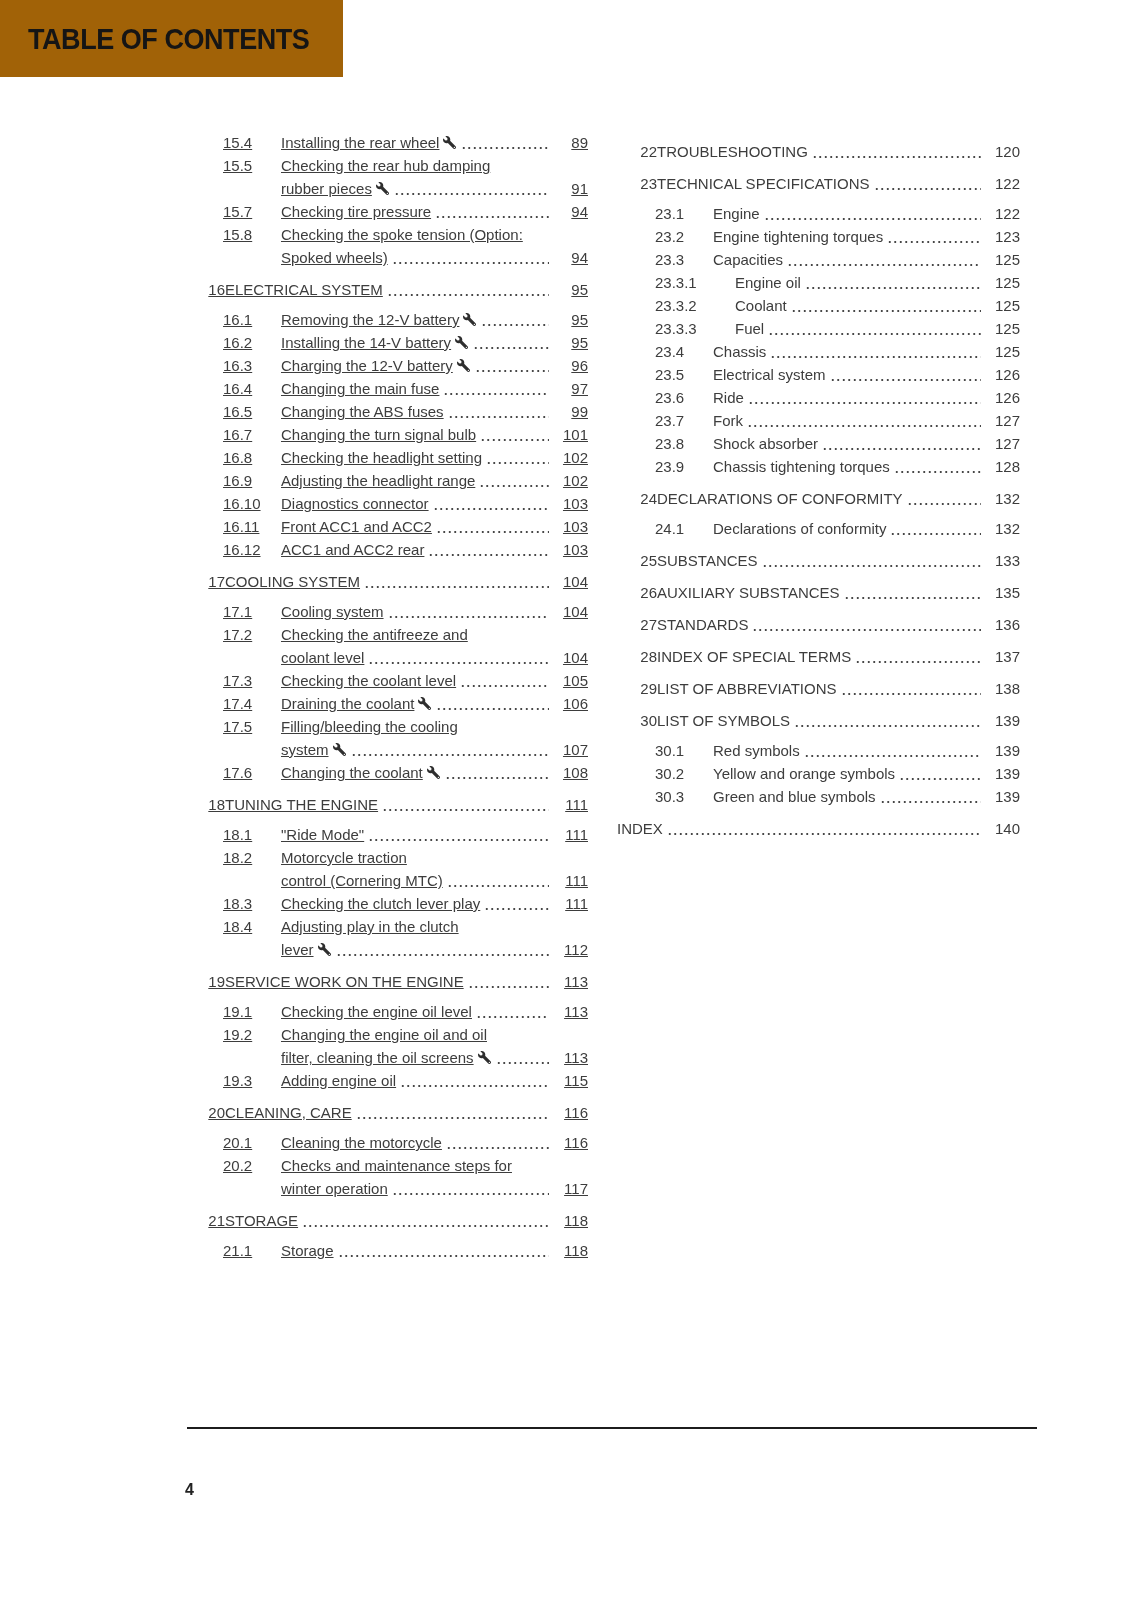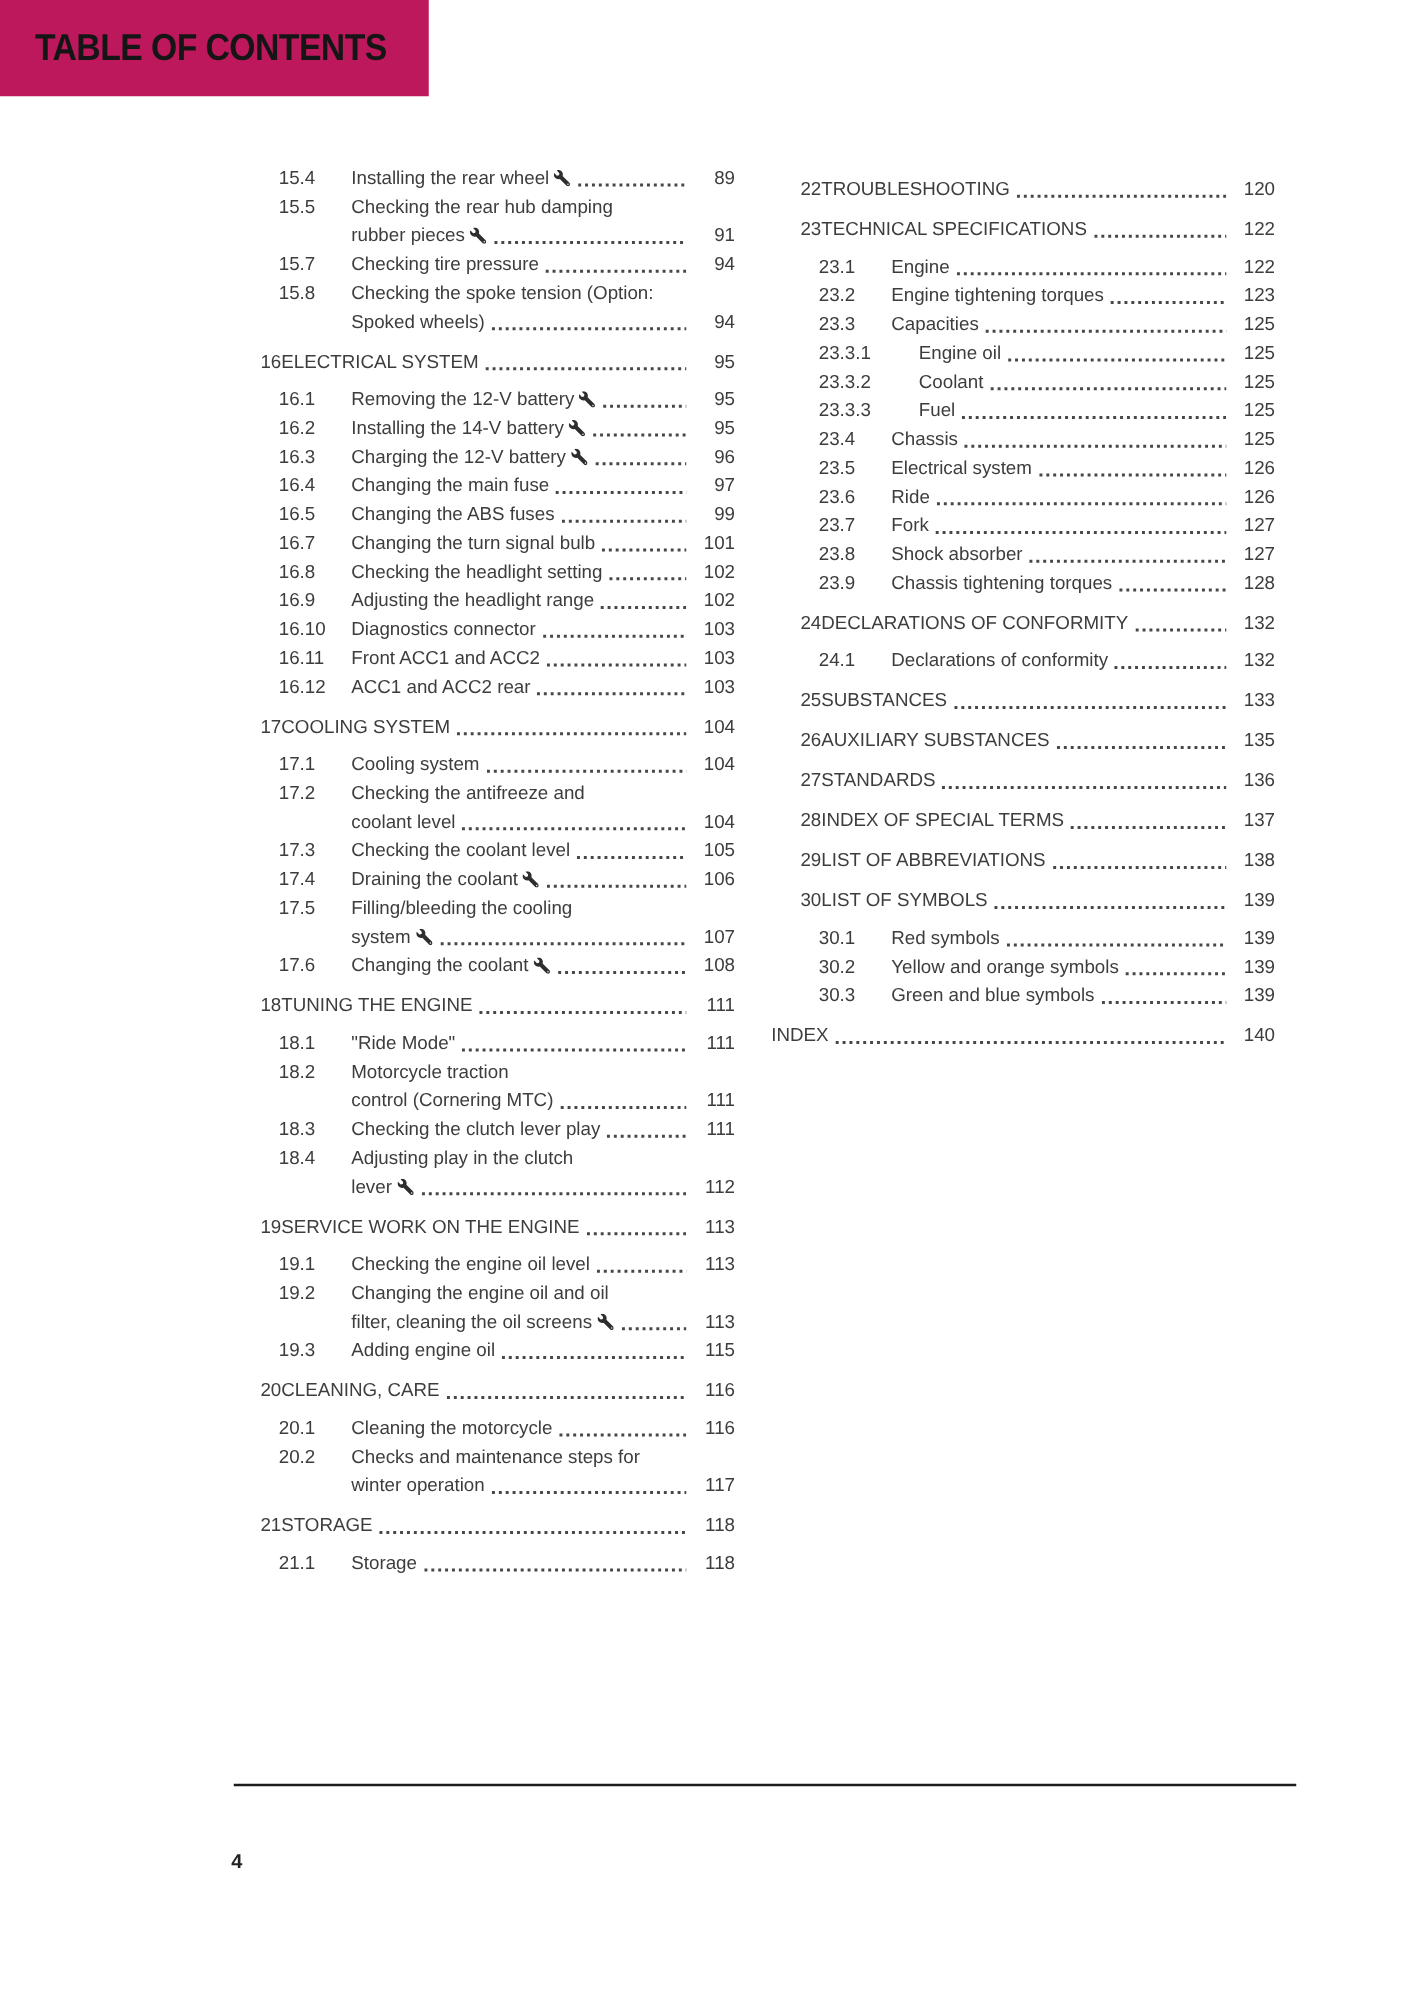--- a/index.html
+++ b/index.html
@@ -12,21 +12,21 @@
   .header{
     position:absolute;left:0;top:0;width:343px;height:77px;
     display:flex;align-items:center;padding-left:28px;box-sizing:border-box;
   }
   .header .title{
     font-size:30px;font-weight:bold;letter-spacing:-0.5px;color:#151515;
     transform:scaleX(0.9);transform-origin:left center;white-space:nowrap;
   }
   
   .col{position:absolute;top:131px;width:403px;}
-  .col-left{left:185px;}
+  .col-left{left:185px;text-decoration:underline;}
   .col-right{left:617px;}
   .row{display:flex;line-height:23px;}
   .row .num{flex:none;white-space:nowrap;}
   .l1{margin:9px 0 7px 0;}
   .l1 .num{width:40px;text-align:right;}
   .l0{margin:9px 0 7px 0;}
   .l2,.l3{padding-left:38px;}
   .l2 .num{width:58px;}
   .l3 .num{width:80px;}
   .body{flex:1;min-width:0;}
@@ -41,21 +41,21 @@
   }
   .pg{flex:none;min-width:34px;text-align:right;white-space:nowrap;}
   .wrench{width:13px;height:13px;fill:#2e2e2e;flex:none;align-self:flex-end;margin:0 1px 5px 4px;}
   
   .rule{position:absolute;left:187px;top:1427px;width:850px;height:2px;background:#1c1c1c;}
   .pagenum{position:absolute;left:185px;top:1481px;font-size:16px;font-weight:bold;color:#222;}
 </style>
 </head>
 <body>
 
-<div class="header" style="background: #be185d;">
+<div class="header" style="background: #a16207;">
   <div class="title" style="color: rgb(21, 21, 21);">TABLE OF CONTENTS</div>
 </div>
 
 <div class="col col-left">
     <div class="row l2">
       <span class="num">15.4</span>
       <span class="body">
         <span class="lastline">
           <span class="txt">Installing the rear wheel</span>
           <svg class="wrench" viewBox="0 0 512 512">

